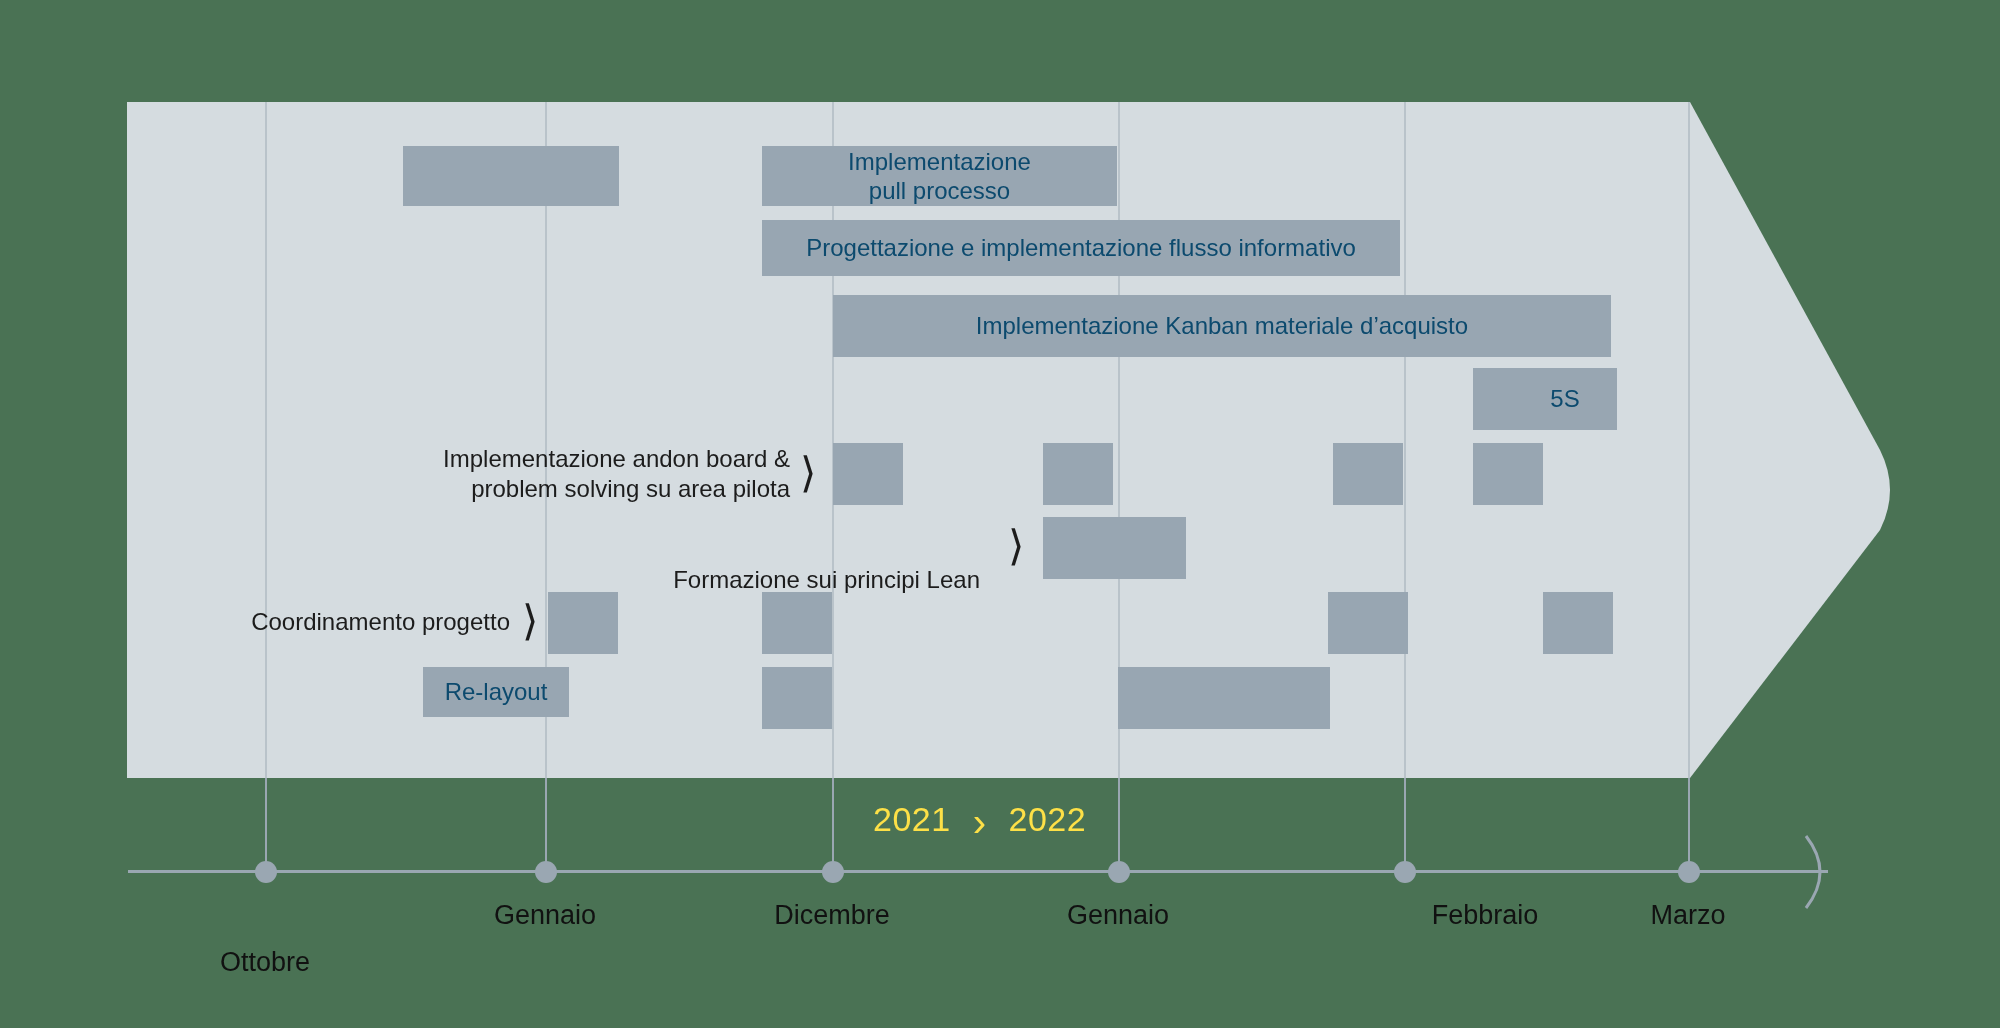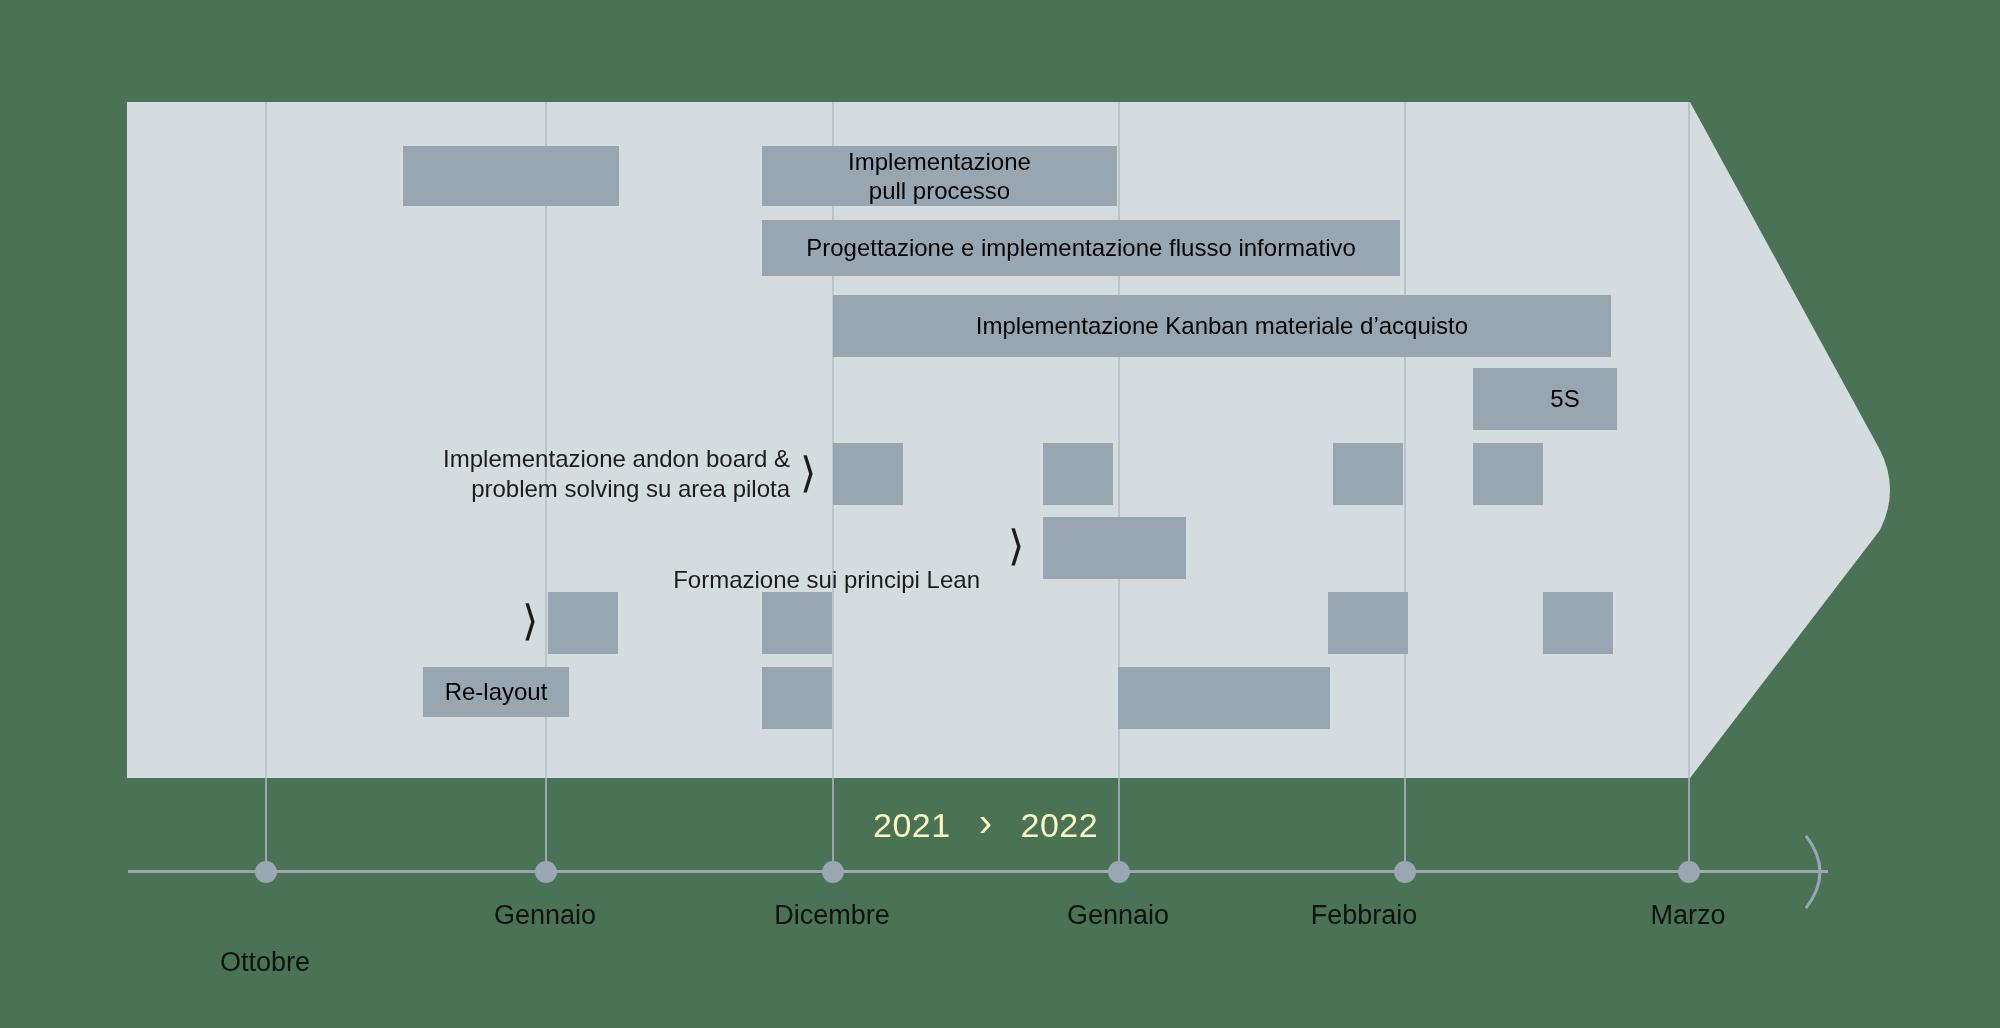--- a/index.html
+++ b/index.html
@@ -17,21 +17,21 @@
 
   .gridline{
     position:absolute;width:2px;background:#b9c3ca;
   }
 
   
   .bar{
     position:absolute;
     background:#98a6b2;
     display:flex;align-items:center;justify-content:center;
-    color:#000000;
+    color:#0c4a6e;
     font-size:24px;
     line-height:1.22;
     text-align:center;
     white-space:pre-line;
     box-sizing:border-box;
   }
 
   
   .rowlabel{
     position:absolute;
@@ -46,24 +46,24 @@
     position:absolute;
     color:#1c1c1c;
     font-size:42px;
     font-weight:300;
     line-height:1;
   }
 
   
   .years{
     position:absolute;
-    color:#fef9c3;
+    color:#fde047;
     font-size:34px;
     letter-spacing:.5px;
-    display:flex;align-items:flex-end;gap:28px;
+    display:flex;align-items:flex-start;gap:22px;
     white-space:nowrap;
   }
   .years .chev{font-size:40px;font-weight:300;}
 
   
   .axis-line{
     position:absolute;height:3px;background:#9aa7b2;
   }
   .tick-stem{
     position:absolute;width:2px;background:#9aa7b2;
@@ -113,20 +113,21 @@
   <div class="brace" style="left:800px; top:452px;">⟩</div>
   <div class="bar" style="left:833px; top:443px; width:70px; height:62px;"></div>
   <div class="bar" style="left:1043px; top:443px; width:70px; height:62px;"></div>
   <div class="bar" style="left:1333px; top:443px; width:70px; height:62px;"></div>
   <div class="bar" style="left:1473px; top:443px; width:70px; height:62px;"></div>
 
   <div class="rowlabel" style="left:520px; top:525px; width:460px; height:44px;margin-top:33px;">Formazione sui principi Lean</div>
   <div class="brace" style="left:1008px; top:525px;">⟩</div>
   <div class="bar" style="left:1043px; top:517px; width:143px; height:62px;"></div>
 
+  <div class="rowlabel" style="left:150px; top:600px; width:360px; height:44px;">Coordinamento progetto</div>
   <div class="brace" style="left:522px; top:600px;">⟩</div>
   <div class="bar" style="left:548px; top:592px; width:70px; height:62px;"></div>
   <div class="bar" style="left:762px; top:592px; width:70px; height:62px;"></div>
   <div class="bar" style="left:1328px; top:592px; width:80px; height:62px;"></div>
   <div class="bar" style="left:1543px; top:592px; width:70px; height:62px;"></div>
 
   <div class="bar" style="left:423px; top:667px; width:146px; height:50px;">Re-layout</div>
   <div class="bar" style="left:762px; top:667px; width:70px; height:62px;"></div>
   <div class="bar" style="left:1118px; top:667px; width:212px; height:62px;"></div>
 
@@ -153,16 +154,16 @@
   <div class="tick-dot" style="left:1678px; top:861px;"></div>
 
   <svg class="axis-arrow" style="left:1800px; top:832px; width:60px; height:80px;" viewBox="0 0 60 80">
     <path d="M6,4 Q34,40 6,76" fill="none" stroke="#9aa7b2" stroke-width="3"></path>
   </svg>
 
   <div class="month" style="left:265px;  top:900px;margin-top:47px;">Ottobre</div>
   <div class="month" style="left:545px;  top:900px;">Gennaio</div>
   <div class="month" style="left:832px;  top:900px;">Dicembre</div>
   <div class="month" style="left:1118px; top:900px;">Gennaio</div>
-  <div class="month" style="left:1364px; top:900px;">Febbraio</div>
+  <div class="month" style="left:1485px; top:900px;">Febbraio</div>
   <div class="month" style="left:1688px; top:900px;">Marzo</div>
 
 </div>
 
 </body></html>

